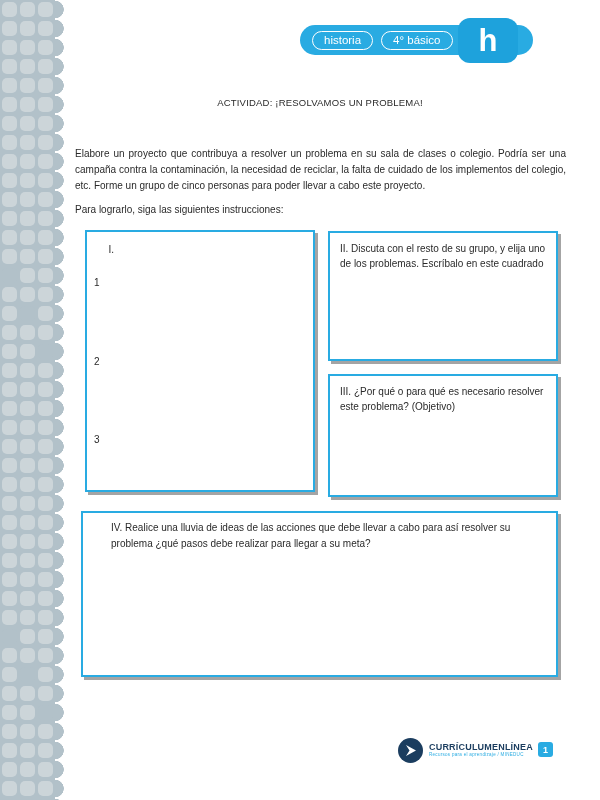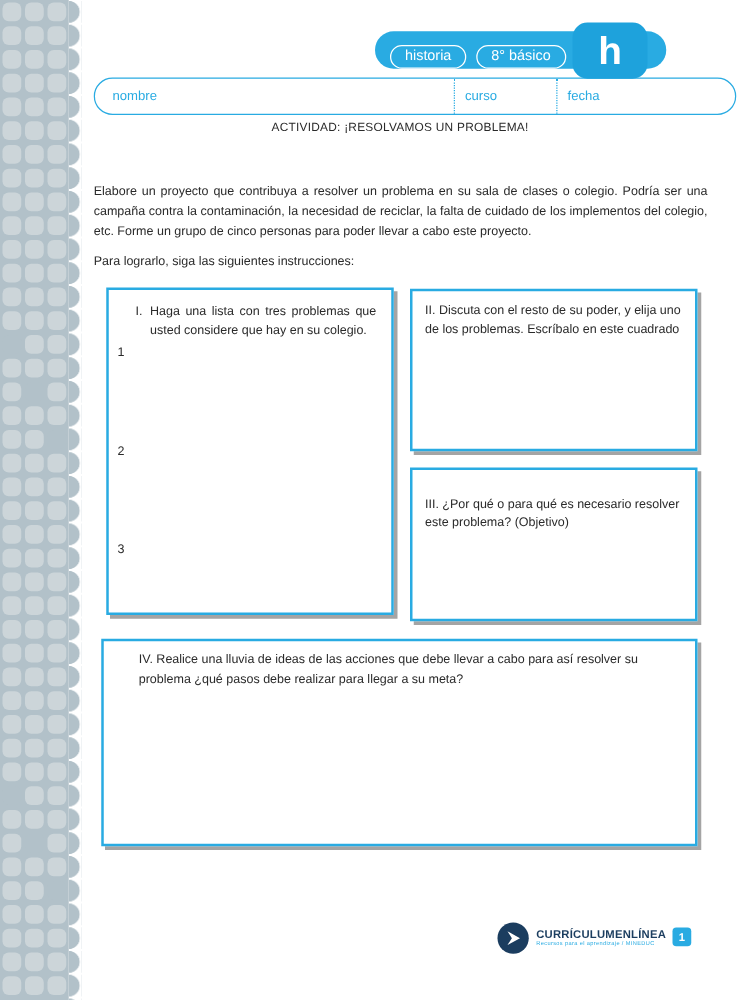--- a/index.html
+++ b/index.html
@@ -11,21 +11,21 @@
   .sidebar-grid{display:grid;grid-template-columns:repeat(3,15px);grid-auto-rows:15px;
                 gap:4px 3px;padding:2px;}
   .sq{background:#ccd5d9;border-radius:5px;}
   .sq.dark{background:#b2c1c9;}
   .sidebar::after{content:"";position:absolute;left:55px;top:0;width:10px;height:100%;
     background-image:radial-gradient(circle 9px at 0px 9.5px,#b2c1c9 8.5px,rgba(0,0,0,0) 9px);
     background-size:10px 19px;background-repeat:repeat-y;}
 
   
   .tabbar{position:absolute;left:300px;top:25px;width:233px;height:30px;background:#29abe2;
-          border-radius:16px;display:flex;align-items:flex-end;gap:8px;padding-left:12px;box-sizing:border-box;}
+          border-radius:16px;display:flex;align-items:center;gap:8px;padding-left:12px;box-sizing:border-box;}
   .pill{border:1.5px solid #fff;border-radius:10px;color:#fff;font-size:11.5px;
         padding:2px 11px;white-space:nowrap;line-height:13px;}
   .hlogo{position:absolute;left:458px;top:18px;width:60px;height:45px;background:#1ea2dc;
          border-radius:12px;color:#fff;font-weight:bold;font-size:31px;display:flex;
          align-items:center;justify-content:center;z-index:3;}
   .fieldbar{position:absolute;left:75px;top:62px;width:514px;height:30px;border:1px solid #29abe2;
             border-radius:15px;display:flex;box-sizing:border-box;background:#fff;}
   .field{display:flex;align-items:center;color:#29abe2;font-size:10.5px;box-sizing:border-box;}
   .f-nombre{flex:0 0 287px;padding-left:14px;}
   .f-curso{flex:0 0 82px;border-left:1px dotted #29abe2;padding-left:8px;}
@@ -41,21 +41,21 @@
   
   .box{position:absolute;border:2px solid #29abe2;background:#fff;
        box-shadow:3px 3px 0 #a4a4a4;box-sizing:border-box;font-size:10px;}
   .box1{left:85px;top:230px;width:230px;height:262px;}
   .box1-head{display:flex;padding:10px 12px 0 14px;line-height:15px;}
   .roman{width:13px;text-align:right;flex:0 0 13px;}
   .box1-body{flex:1;padding-left:6px;text-align:justify;}
   .listnum{position:absolute;left:7px;font-size:10px;}
   .n1{top:45px;} .n2{top:124px;} .n3{top:202px;}
   .box2{left:328px;top:231px;width:230px;height:130px;padding:8px 10px;line-height:15px;}
-  .box3{left:328px;top:374px;width:230px;height:123px;padding:20px 10px;line-height:15px;}
+  .box3{left:328px;top:374px;width:230px;height:123px;padding:8px 10px;line-height:15px;}
   .box4{left:81px;top:511px;width:477px;height:166px;padding:7px 28px;line-height:16px;}
 
   
   .footer{position:absolute;left:398px;top:738px;display:flex;align-items:center;gap:6px;}
   .logo-circle{width:25px;height:25px;border-radius:50%;background:#1b3d5f;display:flex;
                align-items:center;justify-content:center;flex:0 0 25px;}
   .brand-col{display:flex;flex-direction:column;line-height:1.1;}
   .brand{font-size:9px;font-weight:bold;color:#1b3d5f;letter-spacing:0.2px;}
   .tagline{font-size:4.5px;color:#29abe2;letter-spacing:0.3px;}
   .pagenum{position:absolute;left:538px;top:742px;width:15px;height:15px;background:#29abe2;
@@ -193,45 +193,39 @@
         <div class="sq"></div>
         <div class="sq"></div>
         <div class="sq"></div>
         <div class="sq"></div>
         <div class="sq"></div>
       </div>
   </div>
 
   <div class="tabbar">
     <span class="pill">historia</span>
-    <span class="pill">8° básico</span>
+    <span class="pill">4° básico</span>
   </div>
   <div class="hlogo">h</div>
 
-  <div class="fieldbar">
-    <div class="field f-nombre">nombre</div>
-    <div class="field f-curso">curso</div>
-    <div class="field f-fecha">fecha</div>
-  </div>
 
   <div class="title">ACTIVIDAD: ¡RESOLVAMOS UN PROBLEMA!</div>
   <div class="intro">Elabore un proyecto que contribuya a resolver un problema en su sala de clases o colegio. Podría ser una campaña contra la contaminación, la necesidad de reciclar, la falta de cuidado de los implementos del colegio, etc. Forme un grupo de cinco personas para poder llevar a cabo este proyecto.</div>
   <div class="lead">Para lograrlo, siga las siguientes instrucciones:</div>
 
   <div class="box box1">
     <div class="box1-head">
       <span class="roman">I.</span>
-      <span class="box1-body">Haga una lista con tres problemas que usted considere que hay en su colegio.</span>
     </div>
     <span class="listnum n1">1</span>
     <span class="listnum n2">2</span>
     <span class="listnum n3">3</span>
   </div>
 
-  <div class="box box2">II. Discuta con el resto de su poder, y elija uno de los problemas. Escríbalo en este cuadrado</div>
+  <div class="box box2">II. Discuta con el resto de su grupo, y elija uno de los problemas. Escríbalo en este cuadrado</div>
   <div class="box box3">III. ¿Por qué o para qué es necesario resolver este problema? (Objetivo)</div>
   <div class="box box4">IV. Realice una lluvia de ideas de las acciones que debe llevar a cabo para así resolver su problema ¿qué pasos debe realizar para llegar a su meta?</div>
 
   <div class="footer">
     <span class="logo-circle">
       <svg width="15" height="15" viewBox="0 0 15 15">
         <polygon points="3,2 13,7.5 3,13 6.5,7.5" fill="#ffffff"></polygon>
       </svg>
     </span>
     <span class="brand-col">

